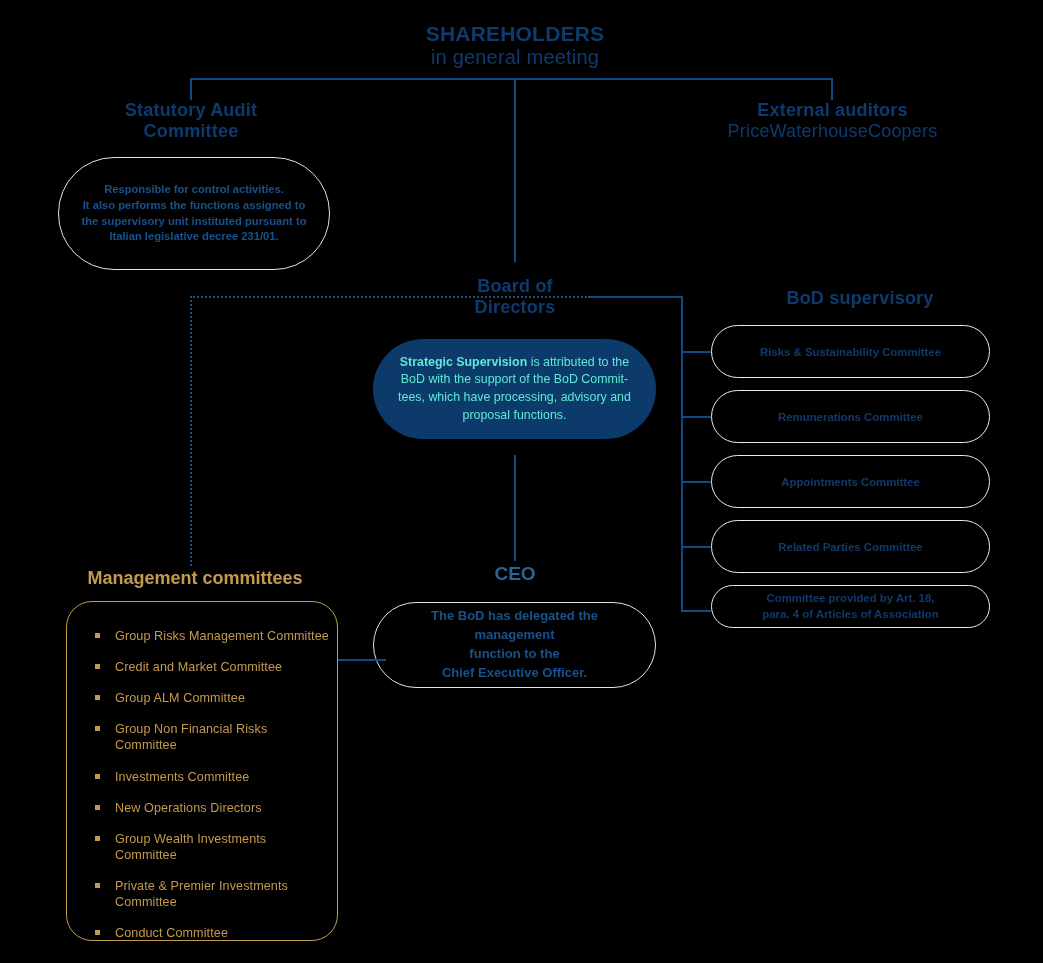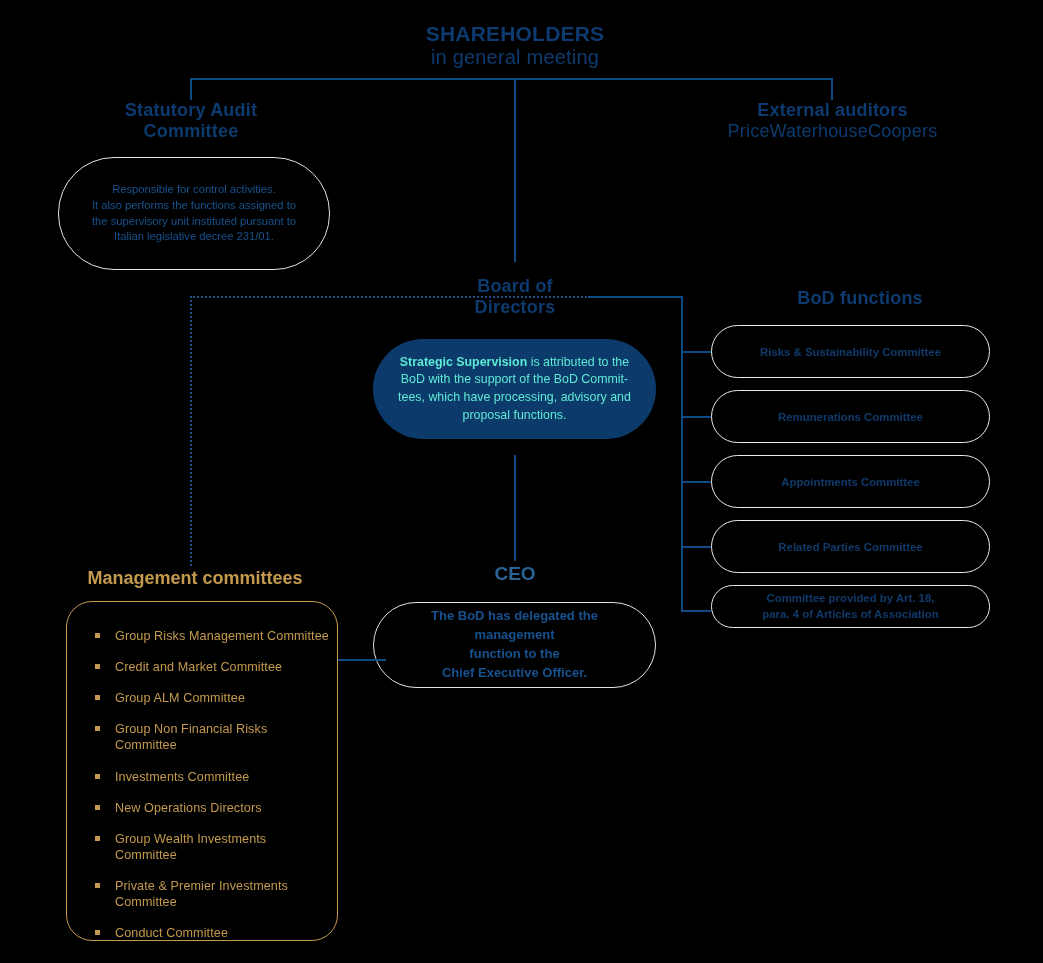--- a/index.html
+++ b/index.html
@@ -133,21 +133,21 @@
   <div class="abs line-h" style="left:190px; top:78px; width:643px;"></div>
   <div class="abs line-v" style="left:190px; top:78px; height:22px;"></div>
   <div class="abs line-v" style="left:831px; top:78px; height:22px;"></div>
   <div class="abs line-v" style="left:514px; top:78px; height:184px;"></div>
 
   <div class="abs heading" style="left:55px; top:100px; width:272px; font-size:18px;">
     <span>Statutory Audit</span><br>
     <span>Committee</span>
   </div>
 
-  <div class="abs pill pill-white" style="left:58px; top:157px; width:272px; height:113px; font-size:11.2px; line-height:1.42; font-weight:normal;justify-content:center;">
+  <div class="abs pill pill-white" style="left:58px; top:157px; width:272px; height:113px; font-size:11.2px; line-height:1.42; font-weight:bold;justify-content:center;">
     <div>
       <p>Responsible for control activities.</p>
       <p>It also performs the functions assigned to</p>
       <p>the supervisory unit instituted pursuant to</p>
       <p>Italian legislative decree 231/01.</p>
     </div>
   </div>
 
   <div class="abs heading" style="left:695px; top:100px; width:275px; font-size:18px;">
     <span>External auditors</span>
@@ -166,21 +166,21 @@
       <p>tees, which have processing, advisory and</p>
       <p>proposal functions.</p>
     </div>
   </div>
 
   <div class="abs line-v" style="left:514px; top:455px; height:106px;"></div>
 
   <div class="abs dot-h" style="left:190px; top:296px; width:400px;"></div>
   <div class="abs dot-v" style="left:190px; top:296px; height:270px;"></div>
 
-  <div class="abs heading" style="left:730px; top:288px; width:260px; font-size:18px;">BoD functions</div>
+  <div class="abs heading" style="left:730px; top:288px; width:260px; font-size:18px;">BoD supervisory</div>
 
   <div class="abs line-h" style="left:590px; top:296px; width:93px;"></div>
   <div class="abs line-v" style="left:681px; top:296px; height:315px;"></div>
 
   <div class="abs line-h" style="left:681px; top:351px; width:30px;"></div>
   <div class="abs line-h" style="left:681px; top:416px; width:30px;"></div>
   <div class="abs line-h" style="left:681px; top:481px; width:30px;"></div>
   <div class="abs line-h" style="left:681px; top:546px; width:30px;"></div>
   <div class="abs line-h" style="left:681px; top:610px; width:30px;"></div>
 

